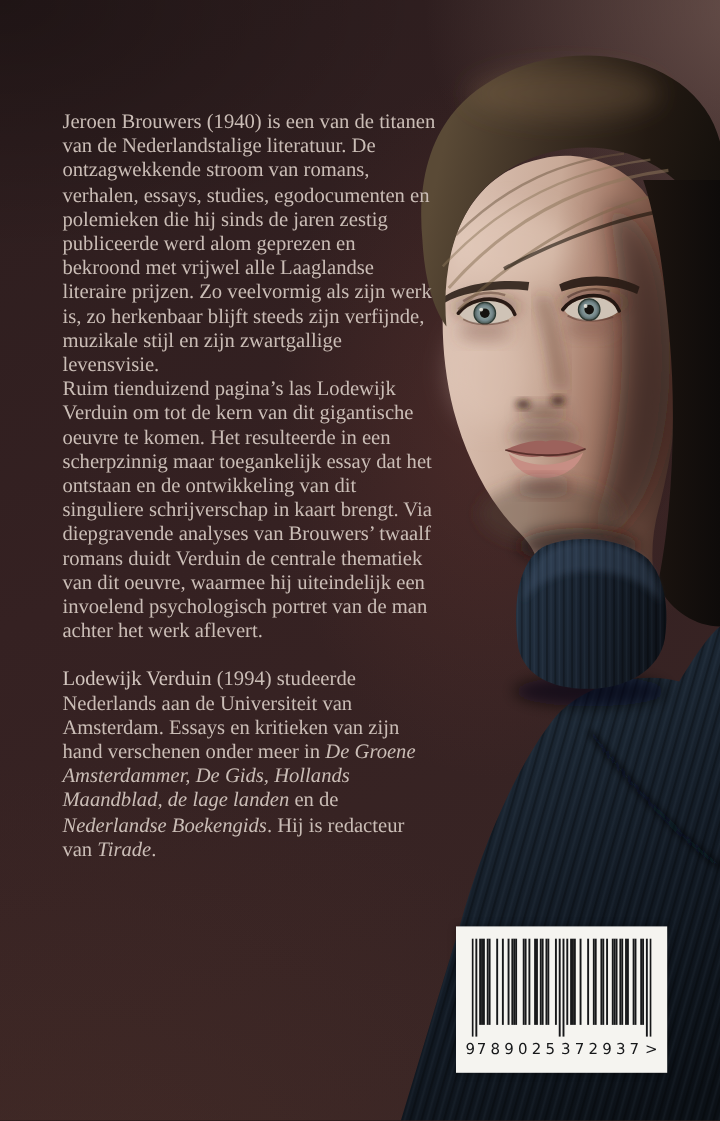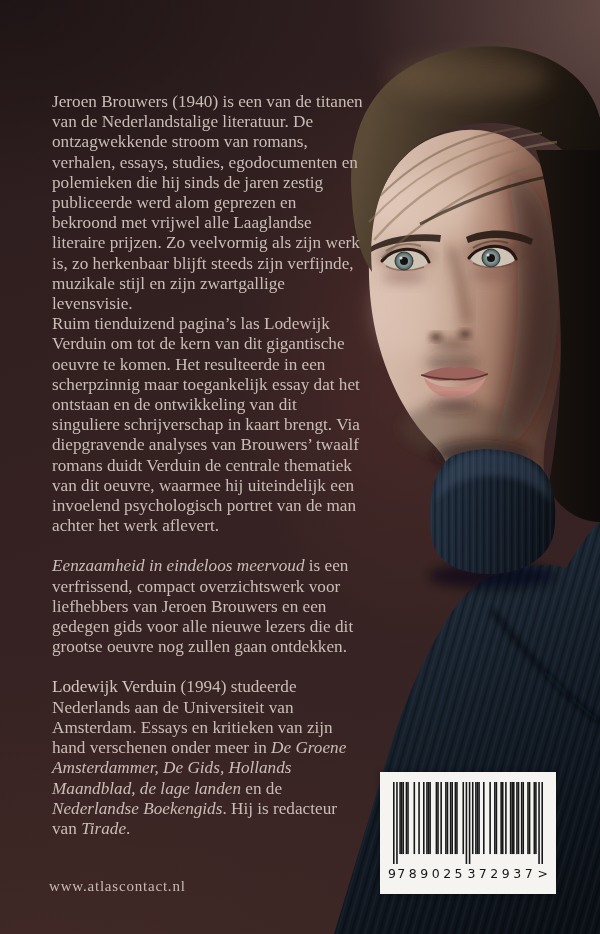--- a/index.html
+++ b/index.html
@@ -188,25 +188,23 @@
           C553,480 558,505 554,532 C550,558 522,574 490,574 C458,574 437,562 432,540 Z"></path>
         <path fill="rgba(80,104,128,0.30)" filter="url(#b3)" d="M436,502 C438,476 448,460 466,454
           C492,446 524,452 538,468 C546,477 550,490 550,502 C540,486 518,476 492,476 C466,476 446,486 436,502 Z"></path>
       </g>
     </g>
   </svg>
 
   <div class="blurb">
     <p>Jeroen Brouwers (1940) is een van de titanen van de Nederlandstalige literatuur. De ontzagwekkende stroom van romans, verhalen, essays, studies, egodocumenten en polemieken die hij sinds de jaren zestig publiceerde werd alom geprezen en bekroond met vrijwel alle Laaglandse literaire prijzen. Zo veelvormig als zijn werk is, zo herkenbaar blijft steeds zijn verfijnde, muzikale stijl en zijn zwartgallige levensvisie.</p>
     <p>Ruim tienduizend pagina’s las Lodewijk Verduin om tot de kern van dit gigantische oeuvre te komen. Het resulteerde in een scherpzinnig maar toegankelijk essay dat het ontstaan en de ontwikkeling van dit singuliere schrijverschap in kaart brengt. Via diepgravende analyses van Brouwers’ twaalf romans duidt Verduin de centrale thematiek van dit oeuvre, waarmee hij uiteindelijk een invoelend psychologisch portret van de man achter het werk aflevert.</p>
-    <p class="gap"><span class="it">Eenzaamheid in eindeloos meervoud</span><span> is een verfrissend, compact overzichtswerk voor liefhebbers van Jeroen Brouwers en een gedegen gids voor alle nieuwe lezers die dit grootse oeuvre nog zullen gaan ontdekken.</span></p>
     <p class="gap"><span class="bd">Lodewijk Verduin</span><span> (1994) studeerde Nederlands aan de Universiteit van Amsterdam. Essays en kritieken van zijn hand verschenen onder meer in </span><span class="it">De Groene Amsterdammer, De Gids, Hollands Maandblad, de lage landen</span><span> en de </span><span class="it">Nederlandse Boekengids</span><span>. Hij is redacteur van </span><span class="it">Tirade</span><span>.</span></p>
   </div>
 
-  <div class="site">www.atlascontact.nl</div>
 
   <div class="barcode">
     <svg class="bars" viewBox="0 0 95 66" preserveAspectRatio="none" xmlns="http://www.w3.org/2000/svg">
         <rect x="0" y="0" width="1" height="66" fill="#17181a"></rect>
         <rect x="2" y="0" width="1" height="66" fill="#17181a"></rect>
         <rect x="4" y="0" width="1" height="58" fill="#17181a"></rect>
         <rect x="5" y="0" width="1" height="58" fill="#17181a"></rect>
         <rect x="6" y="0" width="1" height="58" fill="#17181a"></rect>
         <rect x="8" y="0" width="1" height="58" fill="#17181a"></rect>
         <rect x="9" y="0" width="1" height="58" fill="#17181a"></rect>

